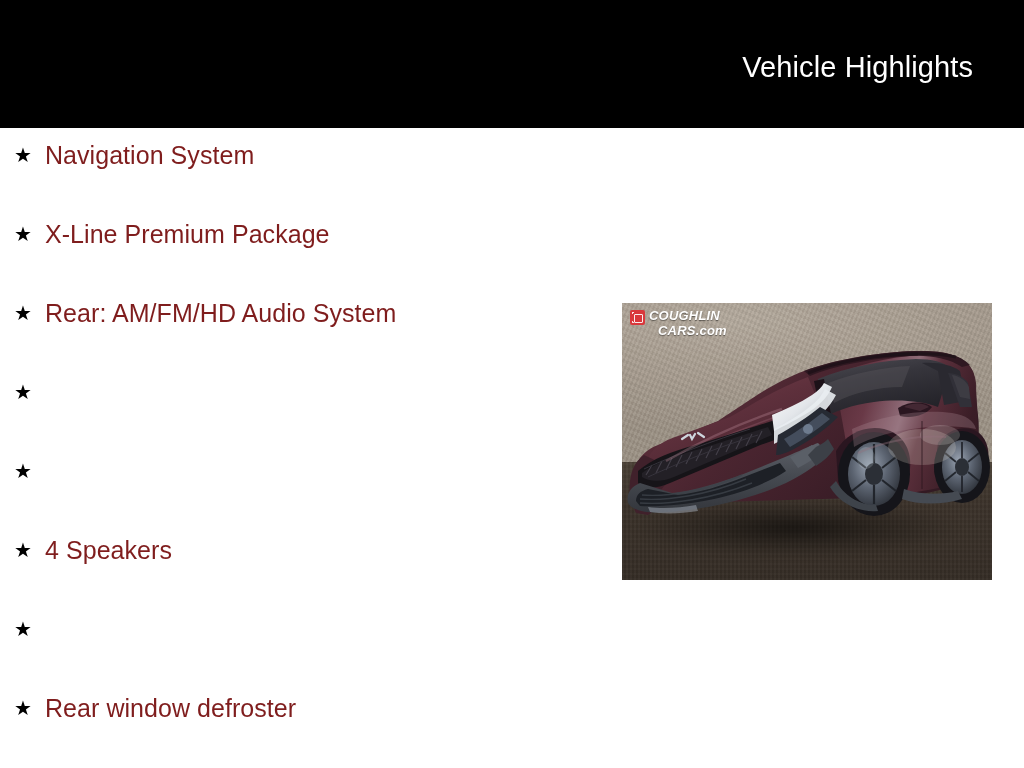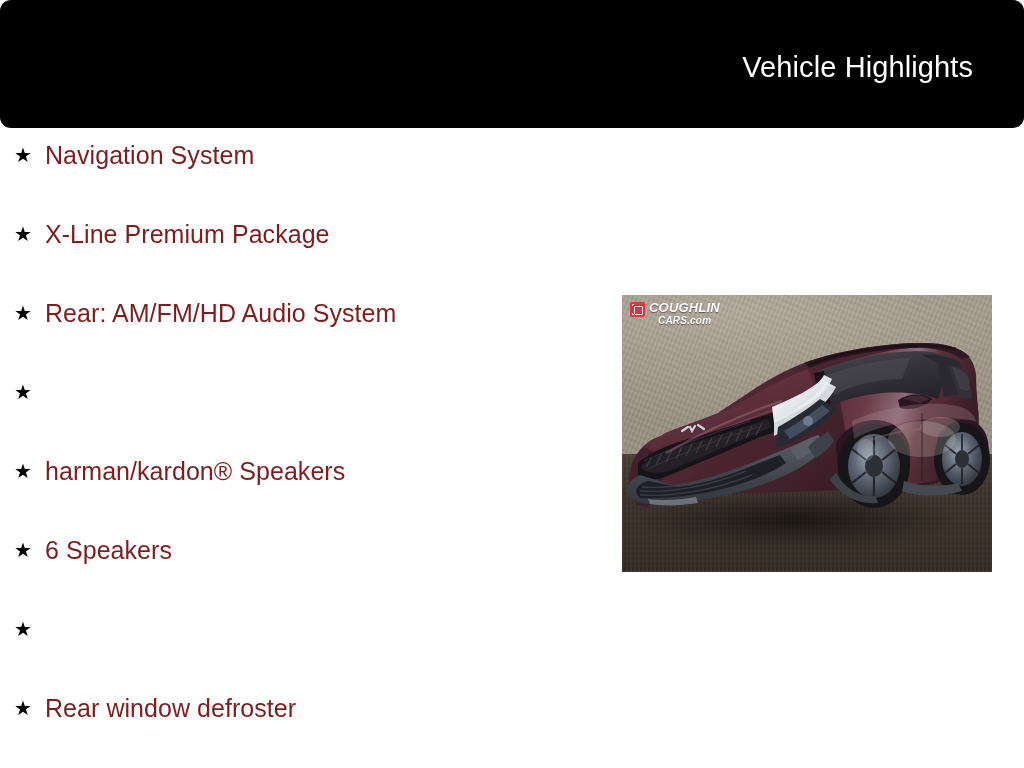--- a/index.html
+++ b/index.html
@@ -17,21 +17,20 @@
   }
 
   
   .header-bar {
     position: absolute;
     left: 0;
     top: 0;
     width: 1024px;
     height: 128px;
     background: #000000;
-    border-radius: 11px;
   }
   .header-title {
     position: absolute;
     right: 51px;
     top: 50px;
     font-size: 29px;
     line-height: 34px;
     color: #ffffff;
     letter-spacing: 0.1px;
     white-space: nowrap;
@@ -69,21 +68,21 @@
     line-height: 54px;
     color: #7f1d1d;
     white-space: nowrap;
     letter-spacing: 0.05px;
   }
 
   
   .vehicle-photo {
     position: absolute;
     left: 622px;
-    top: 295px;
+    top: 303px;
     width: 370px;
     height: 277px;
     overflow: hidden;
     background: #a29789;
   }
   .photo-wall {
     position: absolute;
     left: 0; top: 0;
     width: 100%;
     height: 159px;
@@ -168,21 +167,21 @@
   }
   .wm-line1 {
     font-size: 13px;
     font-weight: bold;
     font-style: italic;
     color: #ffffff;
     letter-spacing: 0.2px;
     text-shadow: 0 1px 1px rgba(0,0,0,.45);
   }
   .wm-line2 {
-    font-size: 10px;
+    font-size: 13px;
     font-weight: bold;
     font-style: italic;
     color: #ffffff;
     letter-spacing: 0.2px;
     margin-top: 2px;
     margin-left: 9px;
     text-shadow: 0 1px 1px rgba(0,0,0,.45);
   }
 
   
@@ -213,25 +212,24 @@
   </li>
   <li class="highlight-item">
     <span class="star-icon">★</span>
     <span class="item-label">Rear: AM/FM/HD Audio System</span>
   </li>
   <li class="highlight-item">
     <span class="star-icon">★</span>
   </li>
   <li class="highlight-item">
     <span class="star-icon">★</span>
-    <span class="item-label">harman/kardon® Speakers</span>
-  </li>
-  <li class="highlight-item">
-    <span class="star-icon">★</span>
-    <span class="item-label">6 Speakers</span>
+  </li>
+  <li class="highlight-item">
+    <span class="star-icon">★</span>
+    <span class="item-label">4 Speakers</span>
   </li>
   <li class="highlight-item">
     <span class="star-icon">★</span>
   </li>
   <li class="highlight-item">
     <span class="star-icon">★</span>
     <span class="item-label">Rear window defroster</span>
   </li>
 </ul>
 

